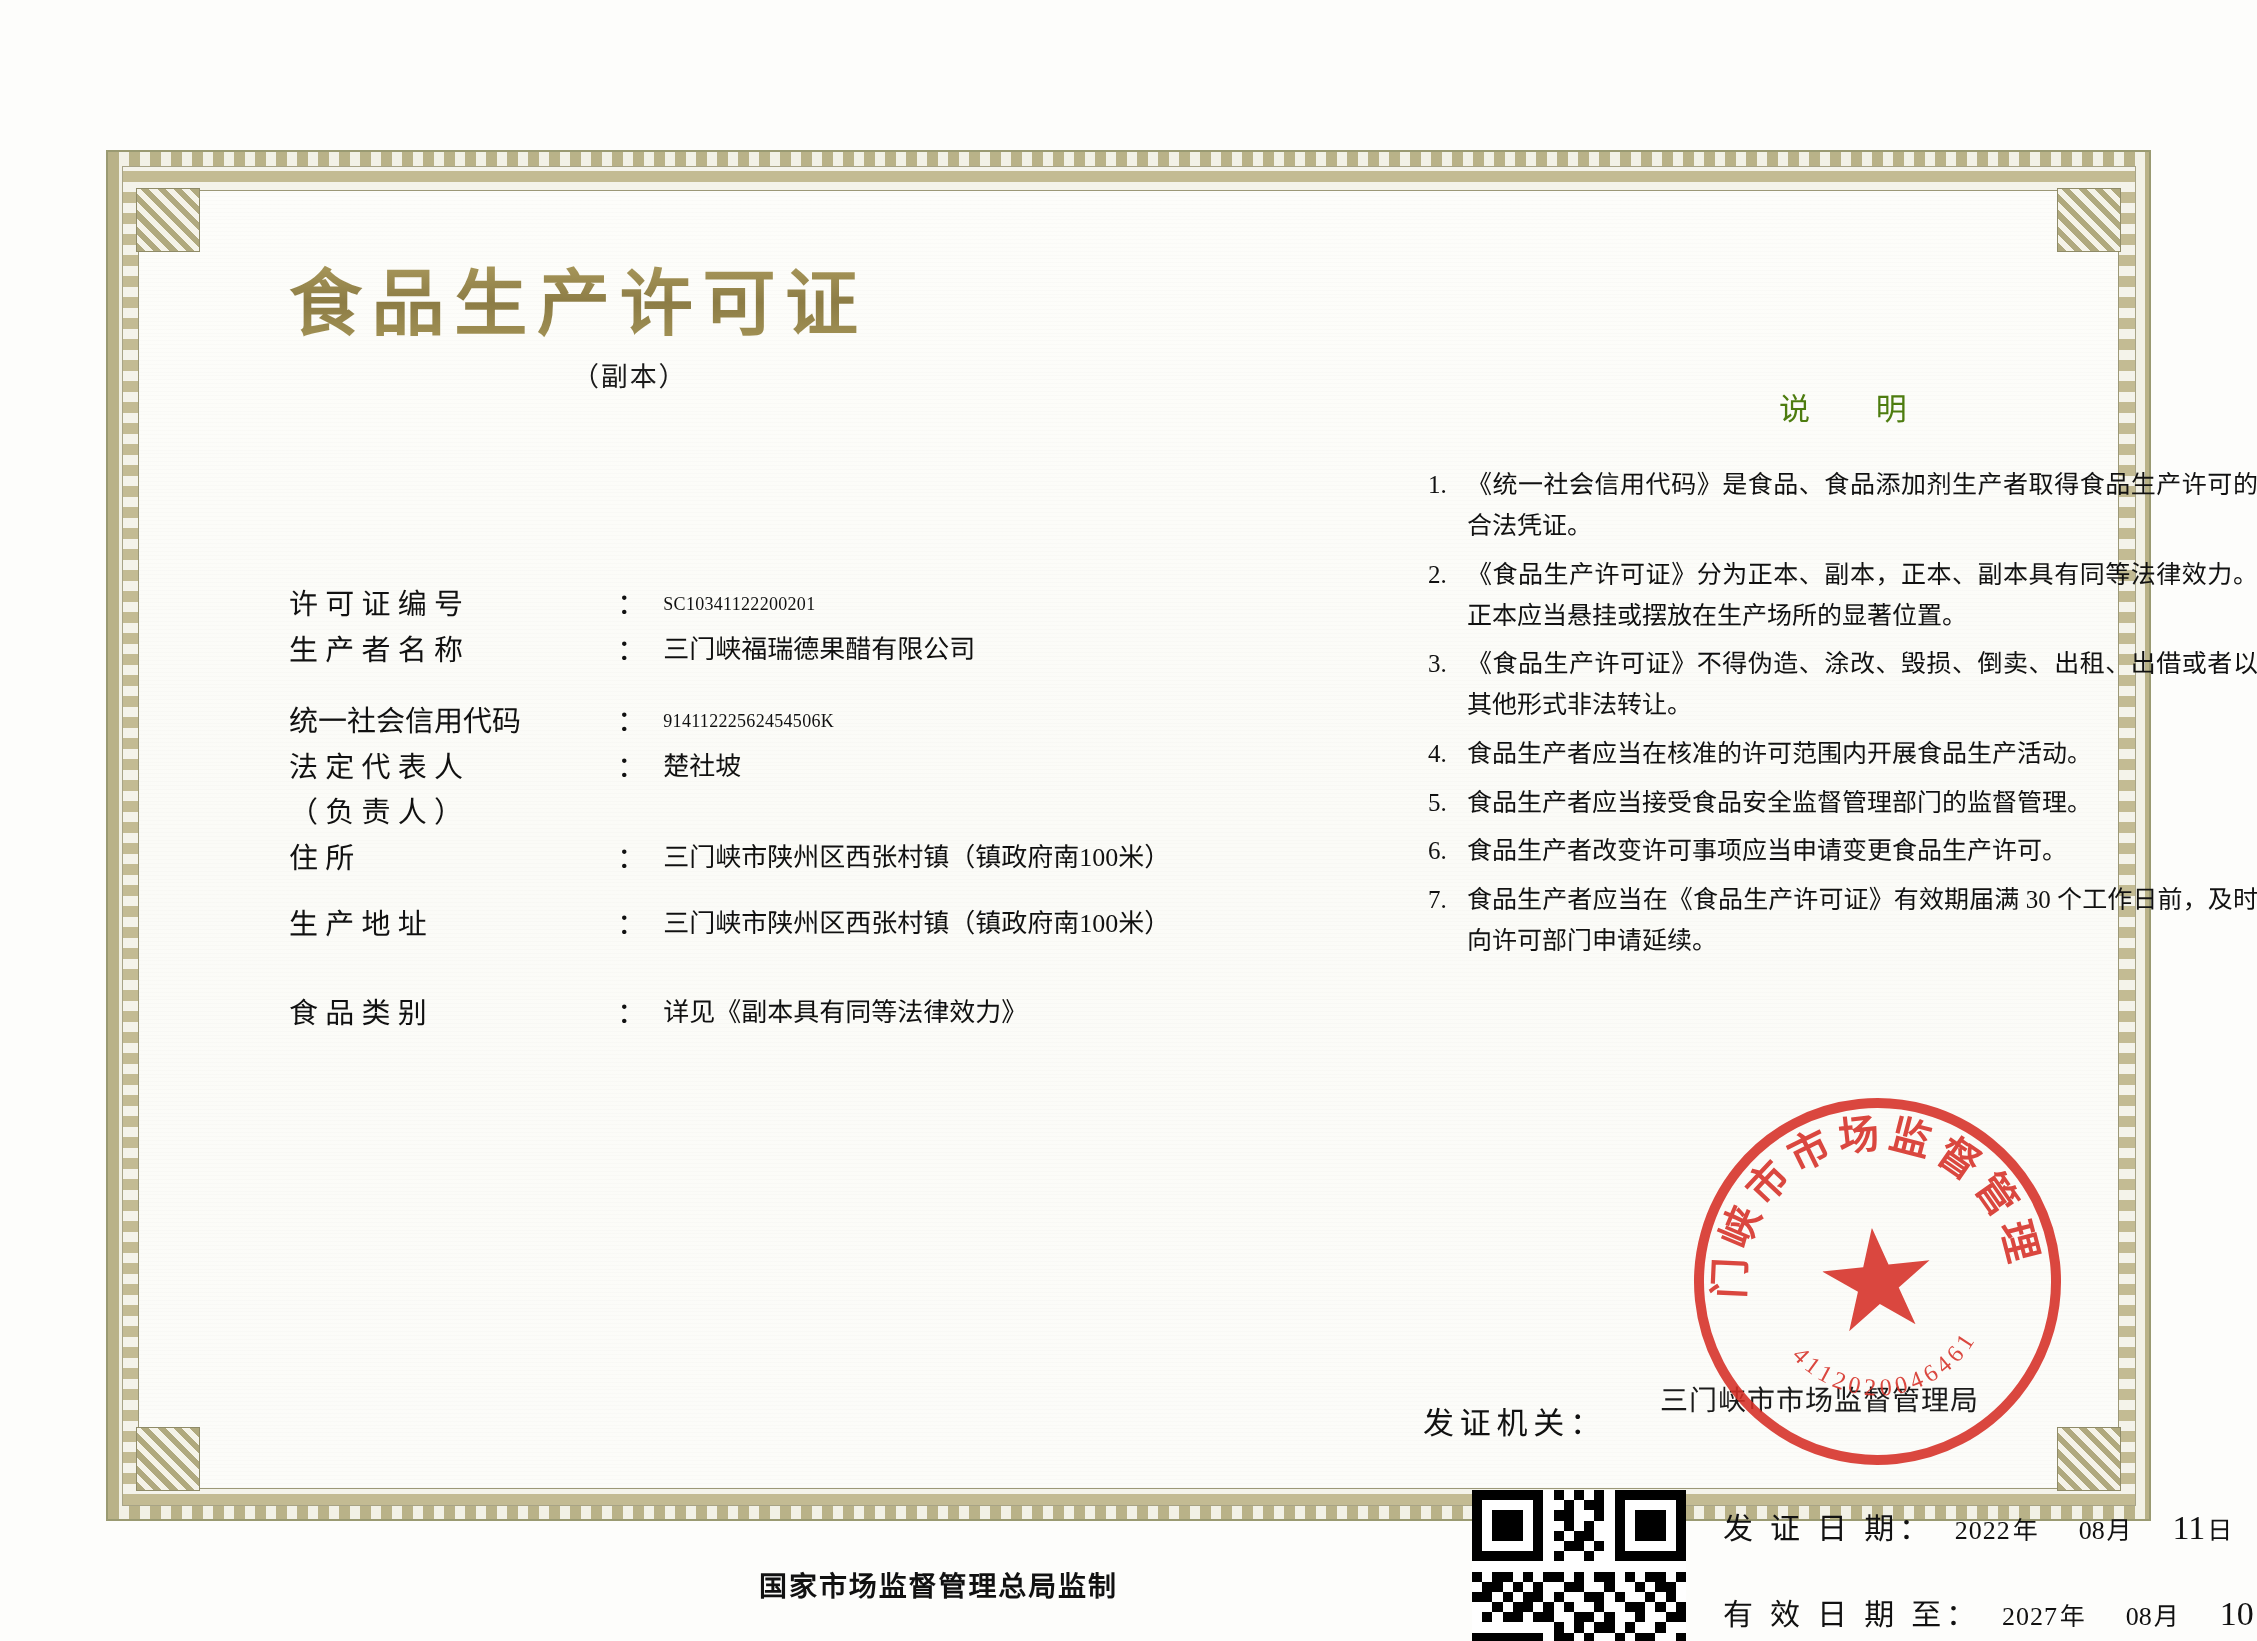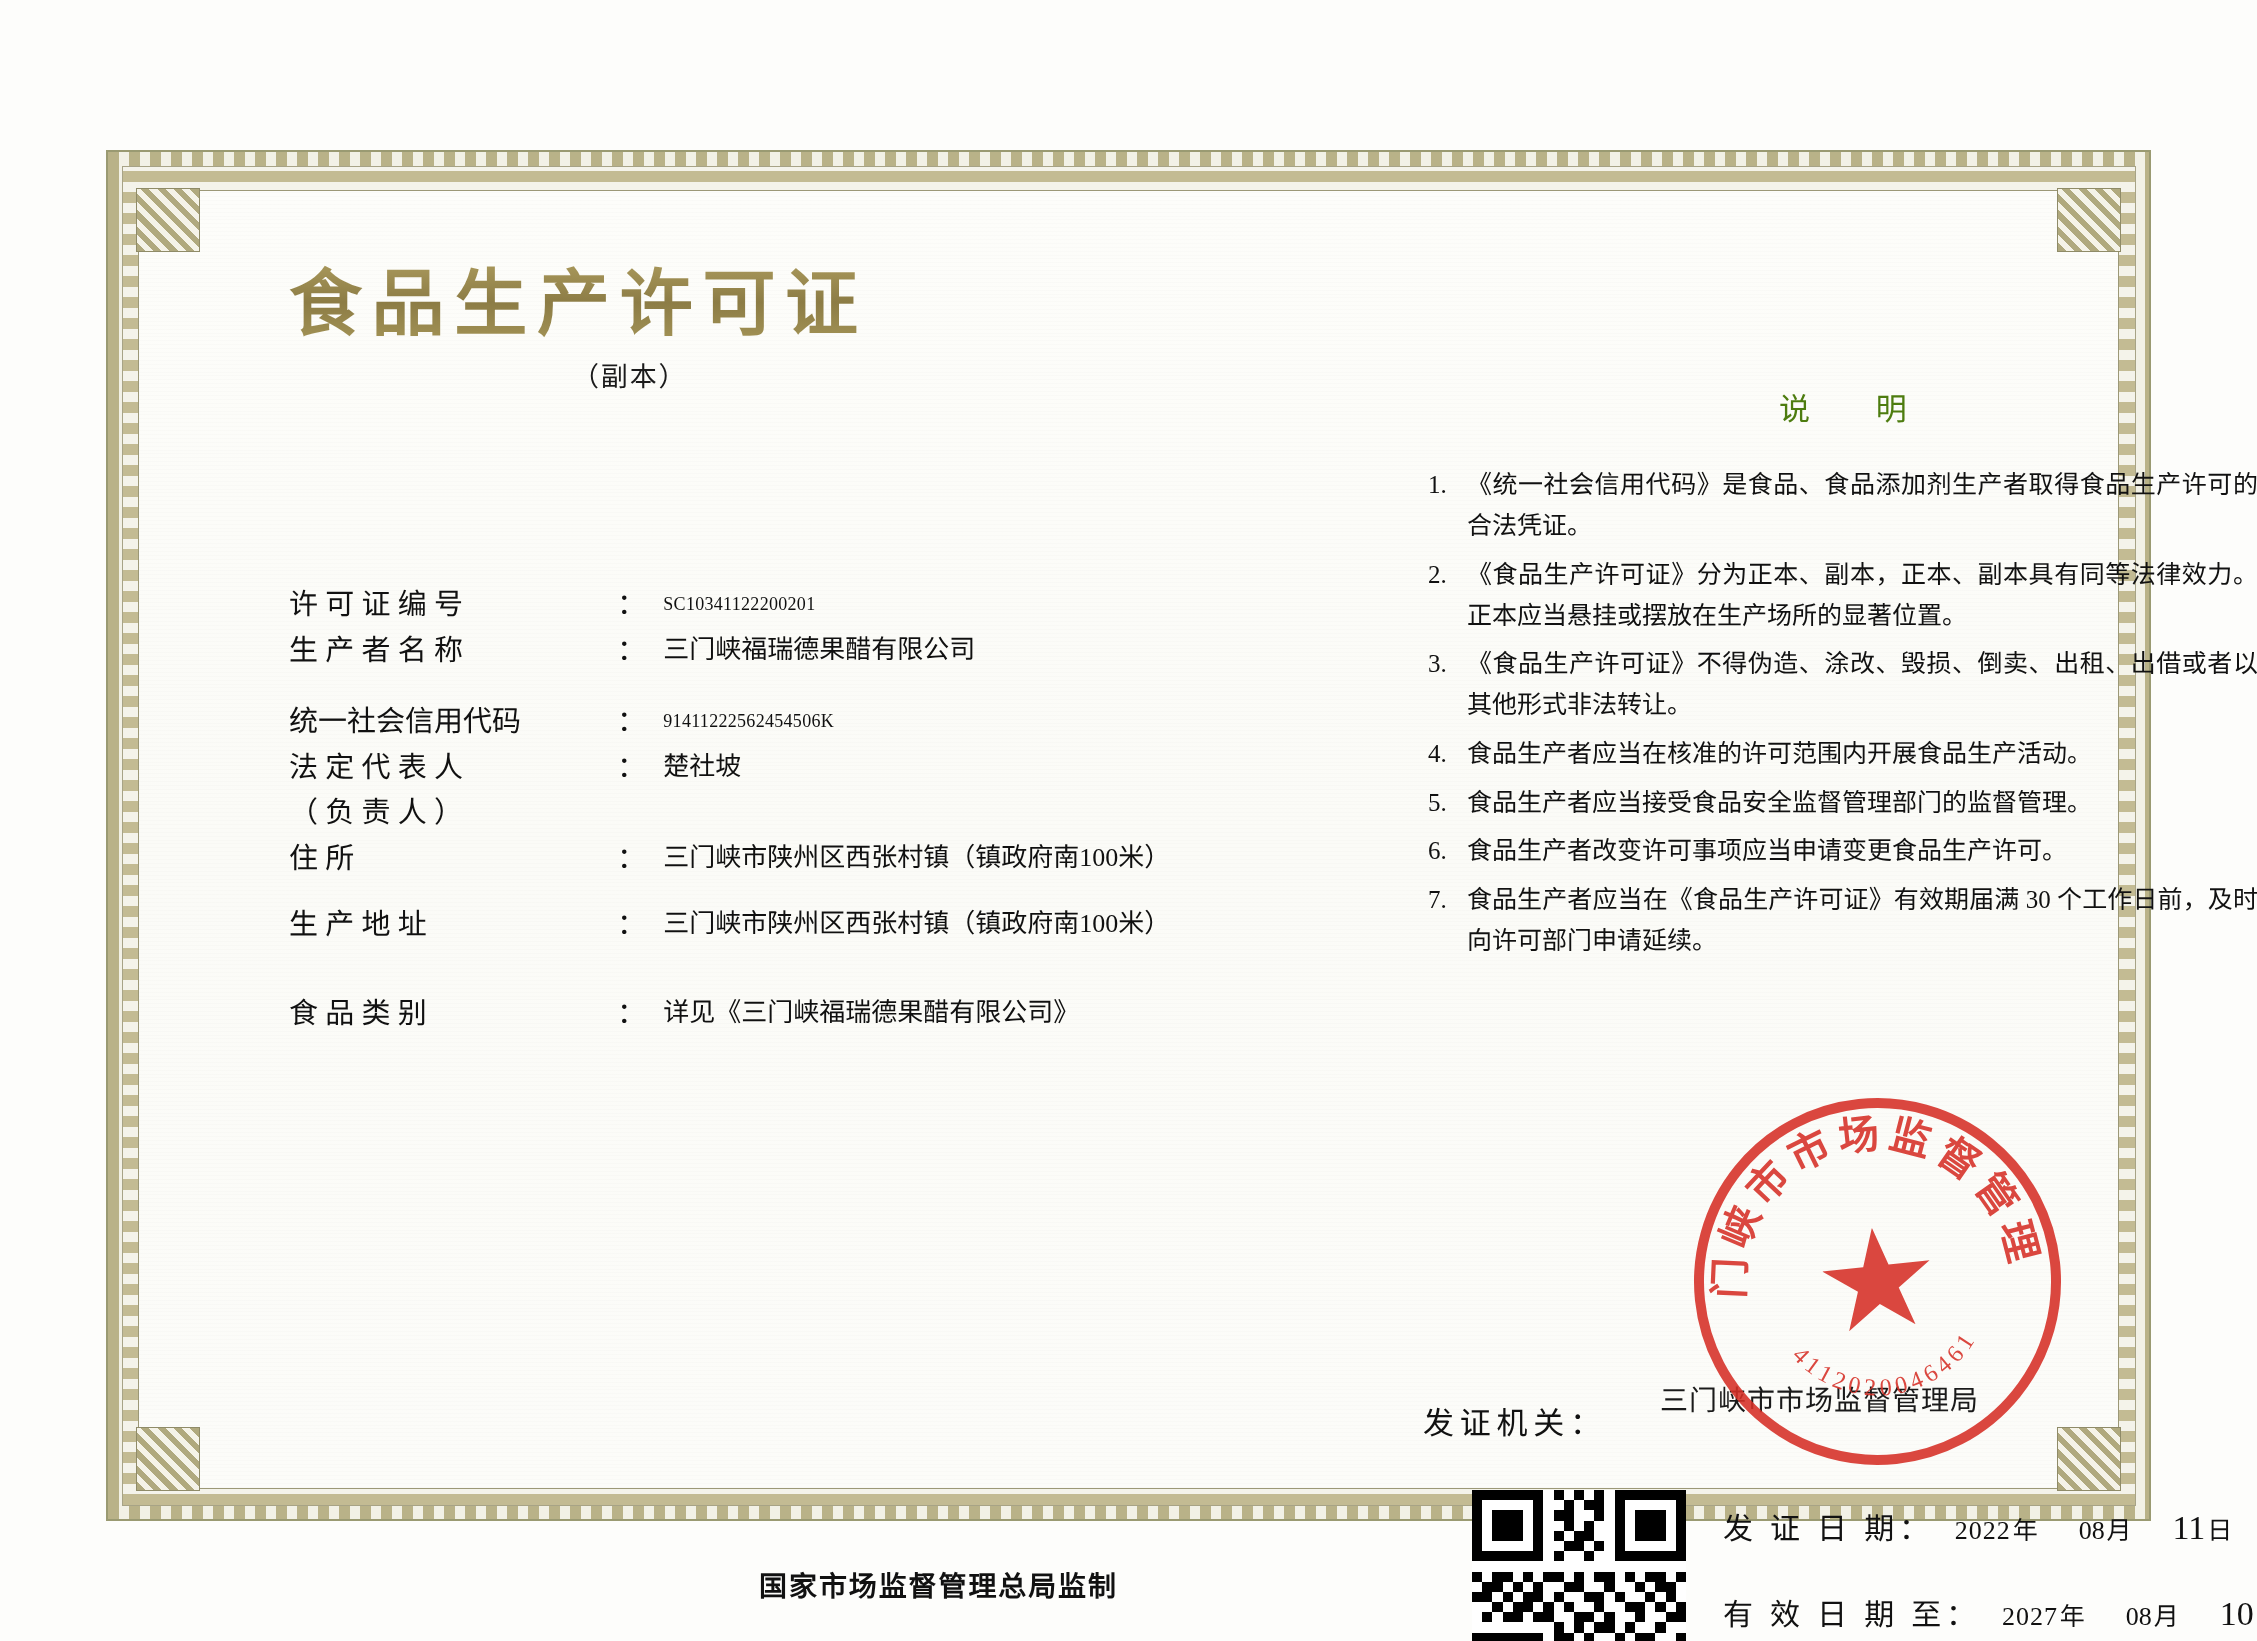--- a/index.html
+++ b/index.html
@@ -373,21 +373,21 @@
               <div class="flabel">生 产 地 址</div>
               <div class="colon">：</div>
               <div class="fvalue">三门峡市陕州区西张村镇（镇政府南100米）</div>
             </div>
 
             <div class="row-gap-c"></div>
 
             <div class="field-row">
               <div class="flabel">食 品 类 别</div>
               <div class="colon">：</div>
-              <div class="fvalue">详见《三门峡福瑞德果醋有限公司》</div>
+              <div class="fvalue">详见《副本具有同等法律效力》</div>
             </div>
 
           </div>
 
           <div class="notes">
             <div class="notes-title">说　明</div>
 
             <div class="note-item">
               <div class="note-num">1.</div>
               <div class="note-text">《统一社会信用代码》是食品、食品添加剂生产者取得食品生产许可的合法凭证。</div>

